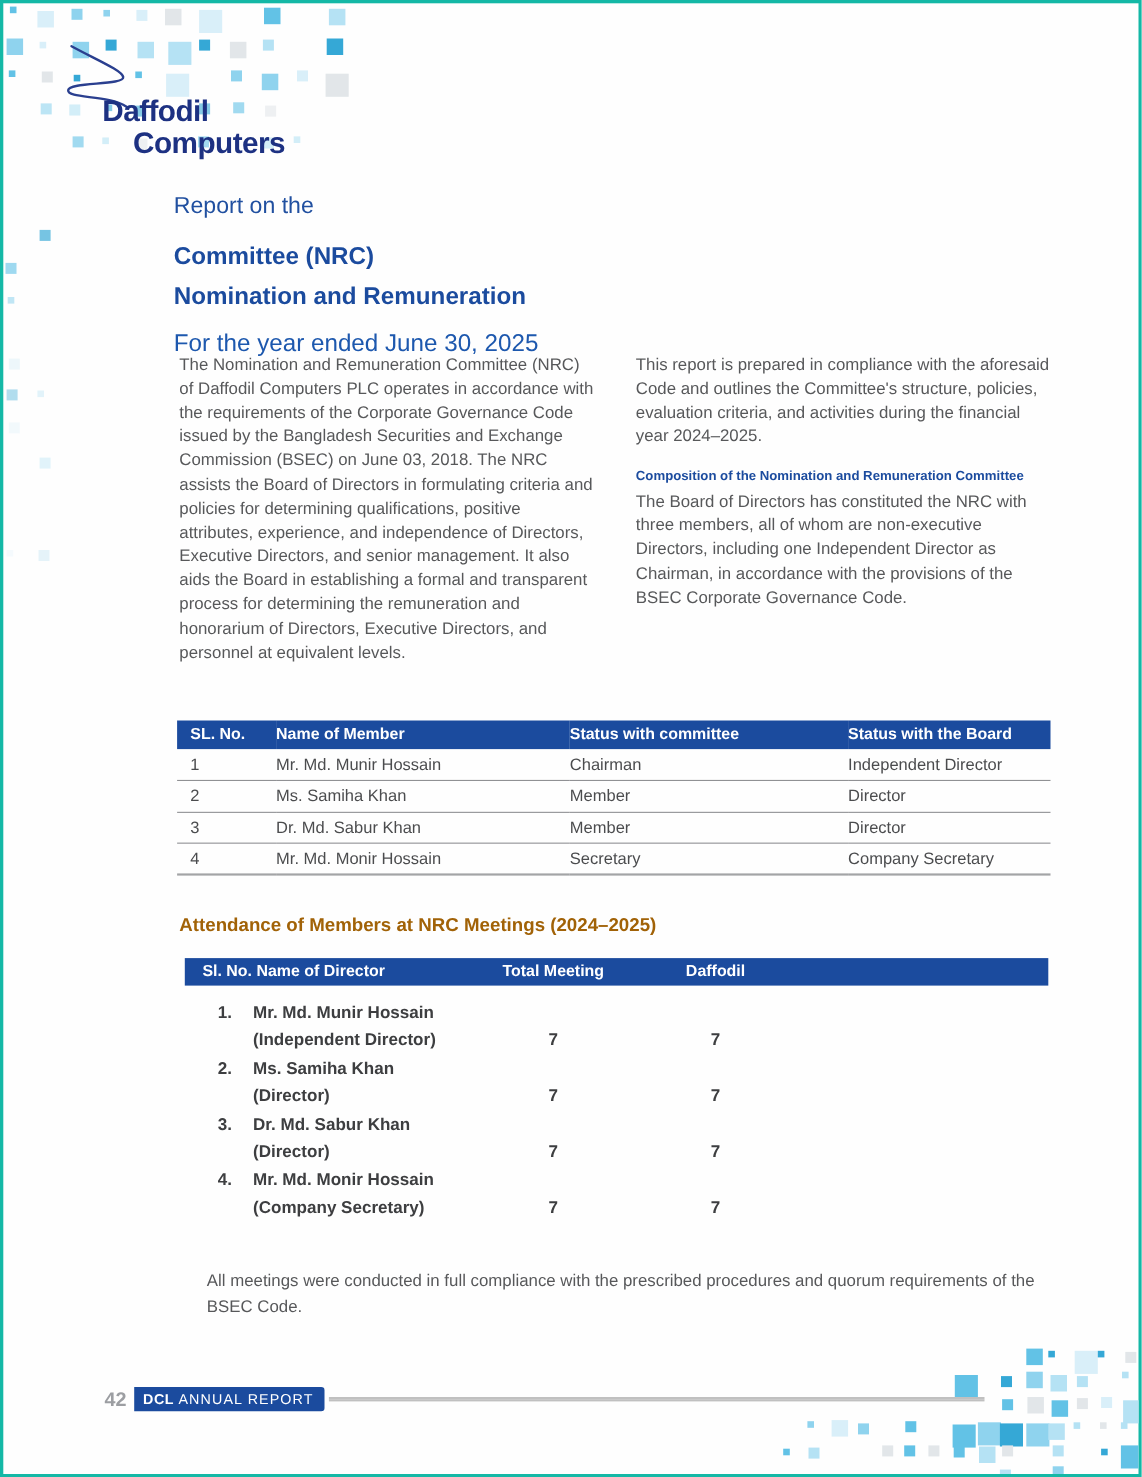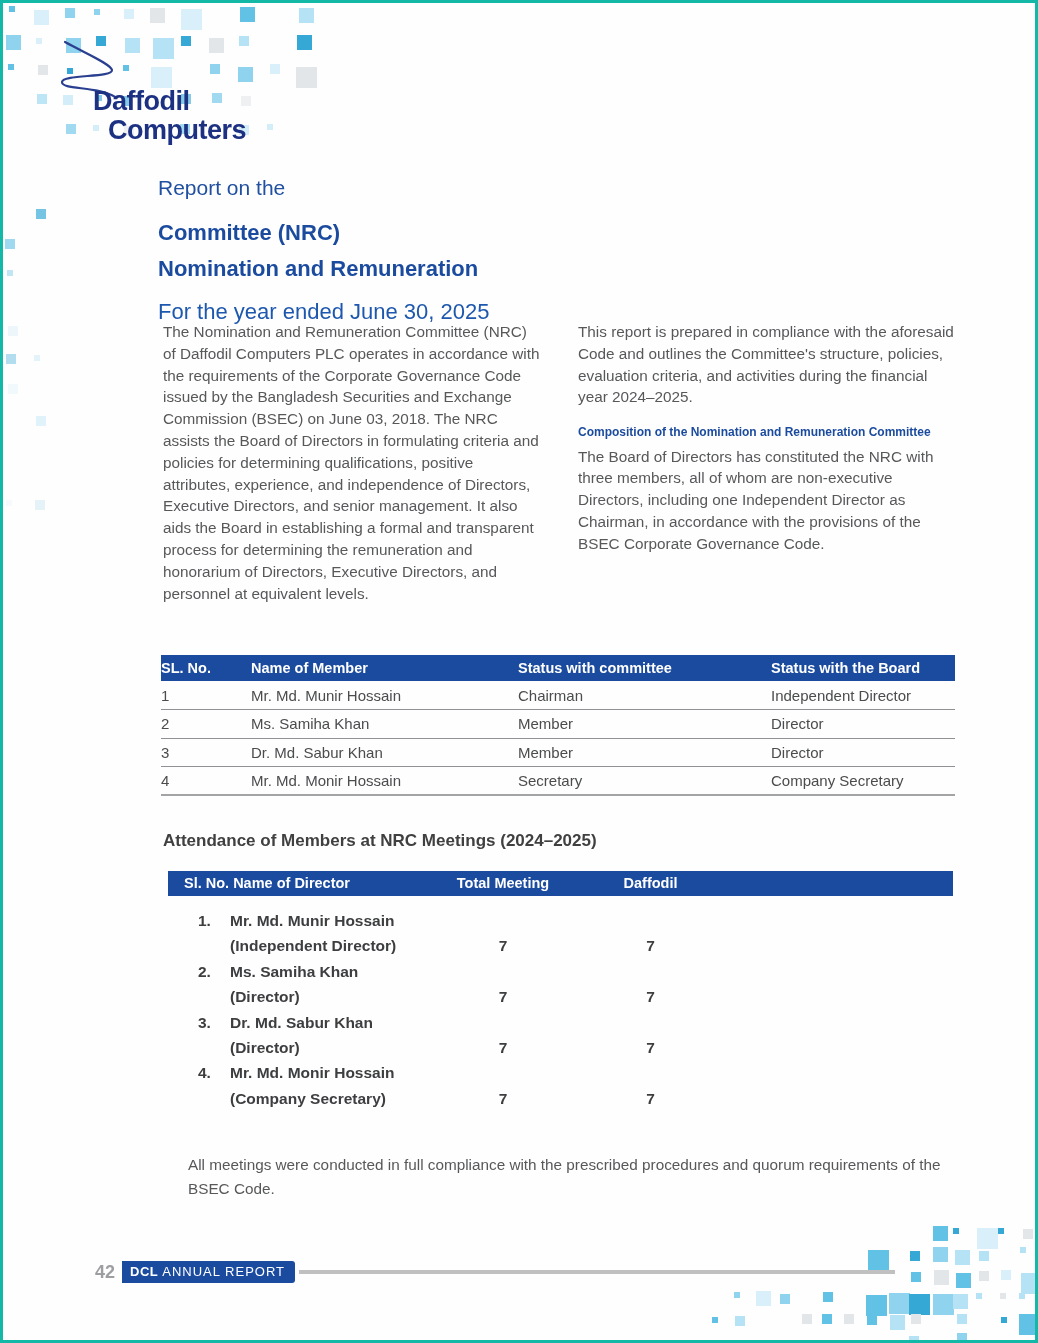--- a/index.html
+++ b/index.html
@@ -9,45 +9,45 @@
     font-family:"Liberation Sans","DejaVu Sans",sans-serif;
     border:3px solid #14b8a6; overflow:hidden;
   }
   .decor { position:absolute; left:0; top:0; width:100%; height:100%; pointer-events:none; }
   .sq { position:absolute; display:block; }
 
   .flourish { position:absolute; left:46px; top:33px; }
 
   .logo { position:absolute; left:90px; top:84px; color:#1d3182; font-weight:bold;
           font-size:27px; line-height:29px; letter-spacing:-0.5px; }
-  .logo-l2 { margin-left:15px; }
+  .logo-l2 { margin-left:28px; }
 
   .title-block { position:absolute; left:155px; top:173px; }
   .t-pre  { font-size:21px; color:#2150a0; font-weight:500; margin-bottom:15px; }
   .t-main { font-size:22px; color:#1b4b9e; font-weight:bold; line-height:36px; }
   .t-sub  { font-size:22px; color:#1d58ae; margin-top:12px; }
 
   .columns { position:absolute; left:160px; top:318px; width:792px; display:flex; }
   .col-left  { width:380px; }
   .col-right { width:377px; margin-left:35px; }
   .body-text { font-size:15.3px; line-height:21.8px; color:#57585a; }
   .comp-heading { color:#1b4b9e; font-size:12px; font-weight:bold; line-height:21.5px;
                   margin:14px 0 2px 0; }
 
   .members-table { position:absolute; left:158px; top:652px; width:794px;
                    border-collapse:collapse; table-layout:fixed; }
   .members-table th { background:var(--primary,#1b4b9e); color:#fff; font-size:14.5px;
                       font-weight:bold; text-align:left; height:26px; padding:0; }
-  .members-table th:first-child, .members-table td:first-child { }
+  .members-table th:first-child, .members-table td:first-child { padding-left:12px; }
   .members-table td { font-size:15px; color:#4b4c4e; height:28.5px;
                       border-bottom:1px solid #909194; padding:0; }
   .members-table tbody tr:last-child td { border-bottom:2px solid #a3a4a6; }
 
   .att-heading { position:absolute; left:160px; top:828px; font-size:17px;
-                 font-weight:bold; color:#404040; }
+                 font-weight:bold; color:#a16207; }
   .att-table { position:absolute; left:165px; top:868px; width:785px; }
   .att-header { position:relative; height:25px; background:var(--primary,#1b4b9e);
                 color:#fff; font-weight:bold; font-size:14.5px; }
   .ah1 { position:absolute; left:16px;  top:4px; }
   .ah2 { position:absolute; left:280px; top:4px; width:110px; text-align:center; }
   .ah3 { position:absolute; left:430px; top:4px; width:105px; text-align:center; }
   .att-body { padding-top:16px; }
   .att-line { position:relative; height:25.4px; font-size:15.5px; font-weight:bold; color:#3d3e40; }
   .a-no { position:absolute; left:30px; }
   .a-nm { position:absolute; left:62px; }

